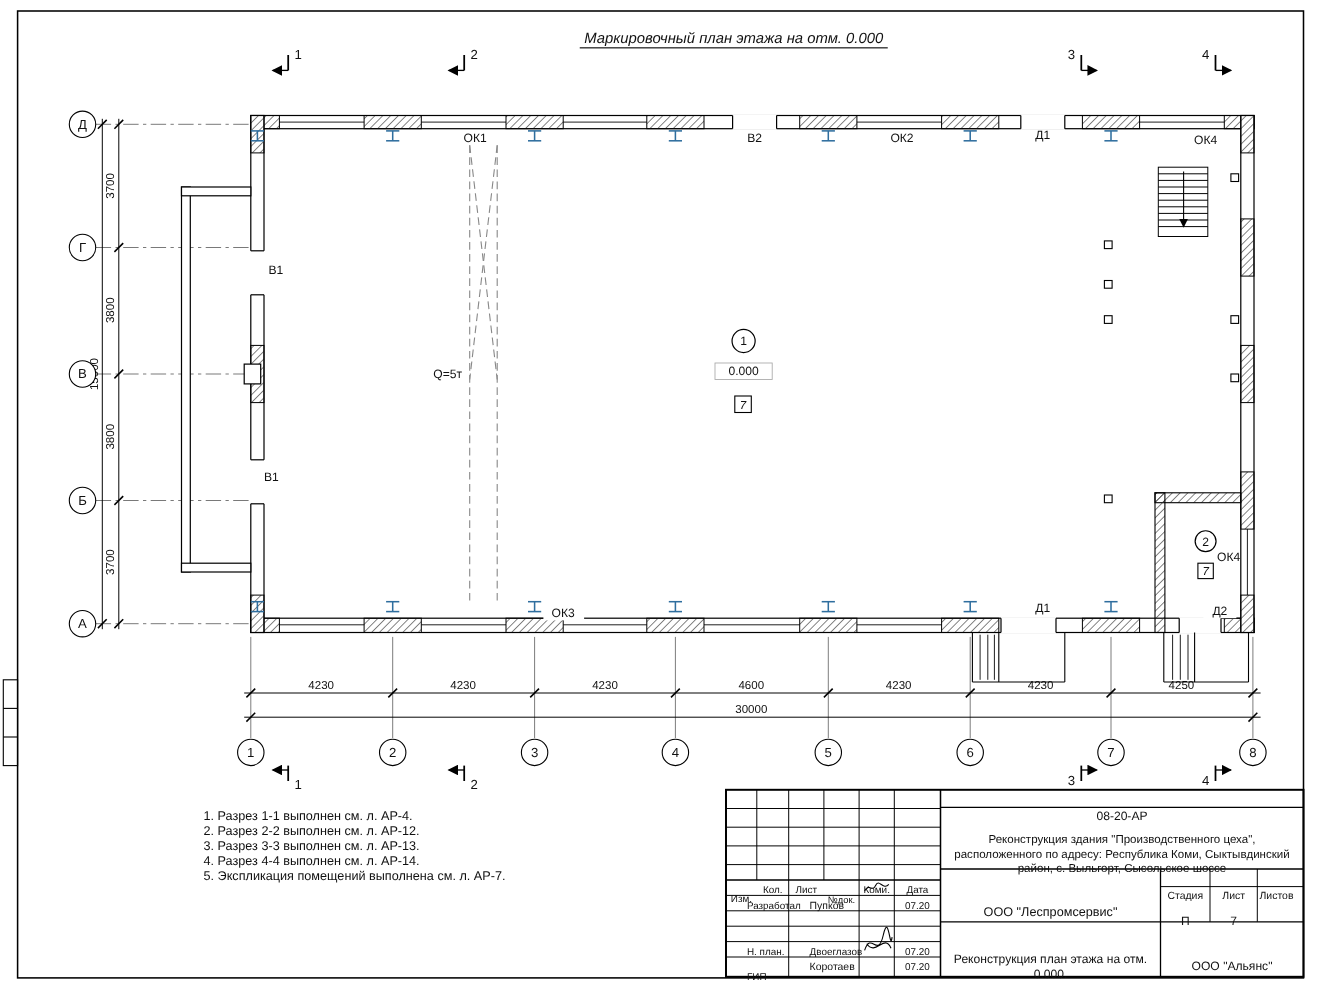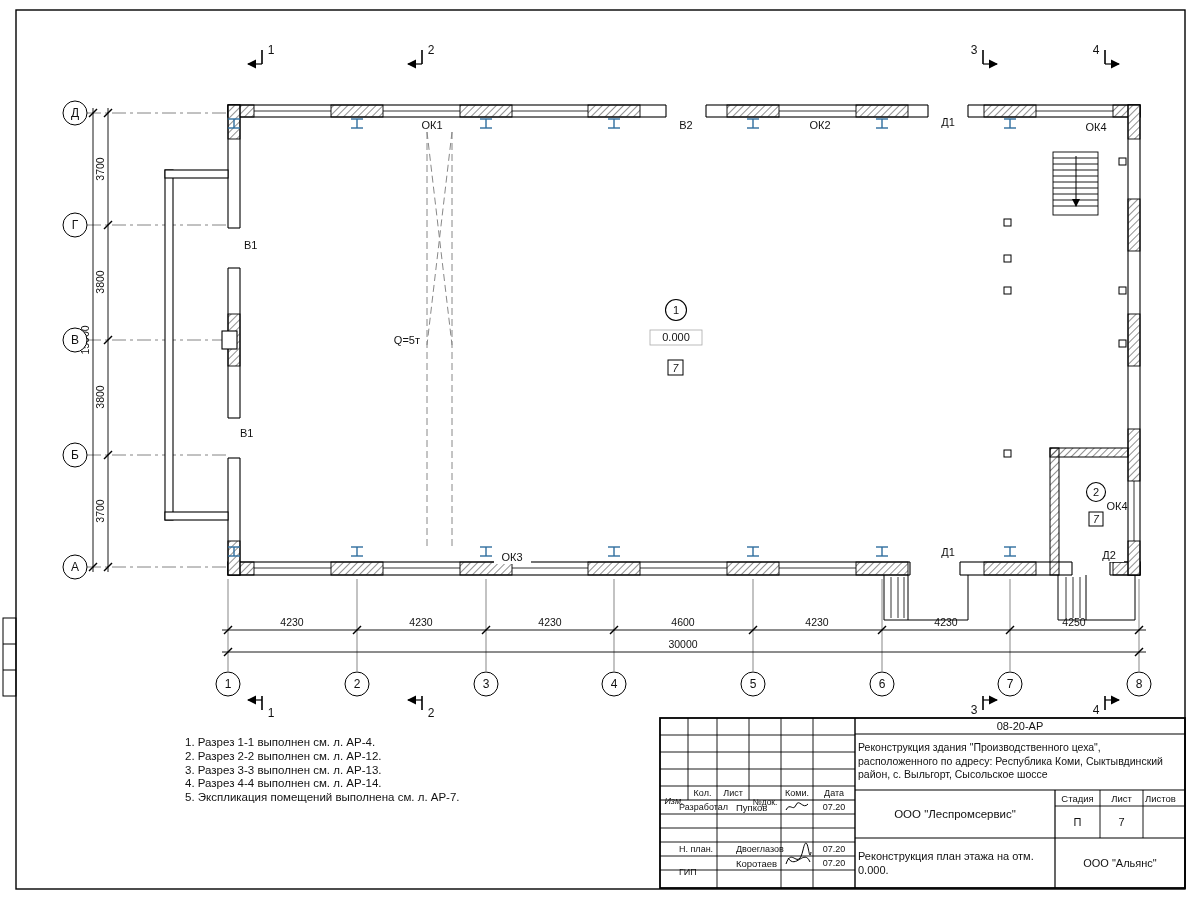--- a/index.html
+++ b/index.html
@@ -12,21 +12,21 @@
   .t10 { font-size:10.5px; }
   .t11 { font-size:11px; }
   .t12 { font-size:12px; }
   .sheet-title {
     position:absolute; left:667px; top:27px; transform:translateX(-50%);
     font-size:13.5px; font-style:italic; border-bottom:1px solid #000;
     padding:0 4px 1px 4px; white-space:nowrap;
   }
   .notes { position:absolute; left:185px; top:736px; font-size:11.5px; line-height:13.8px; }
   .tb-text { position:absolute; display:flex; align-items:center; justify-content:center;
-             text-align:left; overflow:hidden; }
+             text-align:center; overflow:hidden;margin-top:16px; }
   .tb-left { justify-content:flex-start; padding-left:19px; }
 </style>
 </head>
 <body>
 
 <div class="page">
 
 <svg class="base" width="1200" height="900" viewBox="0 0 1200 900">
   <defs>
     <pattern id="hatch" patternUnits="userSpaceOnUse" width="5" height="5" patternTransform="rotate(45)">
@@ -421,34 +421,35 @@
     <line x1="1055" y1="806" x2="1185" y2="806" stroke-width="0.9"></line>
     <line x1="855" y1="838" x2="1185" y2="838" stroke-width="1.2"></line>
   </g>
 
   <g stroke="#000" stroke-width="1" fill="none">
     <path d="M786,810 C790,802 793,812 796,805 S803,810 808,804"></path>
     <path d="M786,864 C792,846 798,872 803,850 S809,866 811,852 M788,858 C796,870 804,848 810,862"></path>
   </g>
 </svg>
 
+<div class="sheet-title">Маркировочный план этажа на отм. 0.000</div>
 
 <div class="notes">
   <div>1. Разрез 1-1 выполнен см. л. АР-4.</div>
   <div>2. Разрез 2-2 выполнен см. л. АР-12.</div>
   <div>3. Разрез 3-3 выполнен см. л. АР-13.</div>
   <div>4. Разрез 4-4 выполнен см. л. АР-14.</div>
   <div>5. Экспликация помещений выполнена см. л. АР-7.</div>
 </div>
 
 <div>
   <div class="tb-text" style="left:855px;top:718px;width:330px;height:16px;font-size:11px;">08-20-АР</div>
   <div class="tb-text" style="left:858px;top:733px;width:324px;height:57px;font-size:10.5px;line-height:1.3;">Реконструкция здания "Производственного цеха", расположенного по адресу: Республика Коми, Сыктывдинский район, с. Выльгорт, Сысольское шоссе</div>
 
-  <div class="tb-text" style="left:660px;top:786px;width:28px;height:29px;font-size:9px;font-style:italic;">Изм.</div>
+  <div class="tb-text" style="left:660px;top:786px;width:28px;height:29px;font-size:9px;">Изм.</div>
   <div class="tb-text" style="left:688px;top:786px;width:29px;height:14px;font-size:9px;">Кол.</div>
   <div class="tb-text" style="left:717px;top:786px;width:32px;height:14px;font-size:9px;">Лист</div>
   <div class="tb-text" style="left:749px;top:786px;width:32px;height:32px;font-size:8.5px;">№док.</div>
   <div class="tb-text" style="left:781px;top:786px;width:32px;height:14px;font-size:9px;">Коми.</div>
   <div class="tb-text" style="left:813px;top:786px;width:42px;height:14px;font-size:9px;">Дата</div>
 
   <div class="tb-text tb-left" style="left:660px;top:800px;width:57px;height:14px;font-size:9px;">Разработал</div>
   <div class="tb-text tb-left" style="left:717px;top:800px;width:64px;height:14px;font-size:9.5px;">Пупков</div>
   <div class="tb-text" style="left:813px;top:800px;width:42px;height:14px;font-size:9px;">07.20</div>
 

